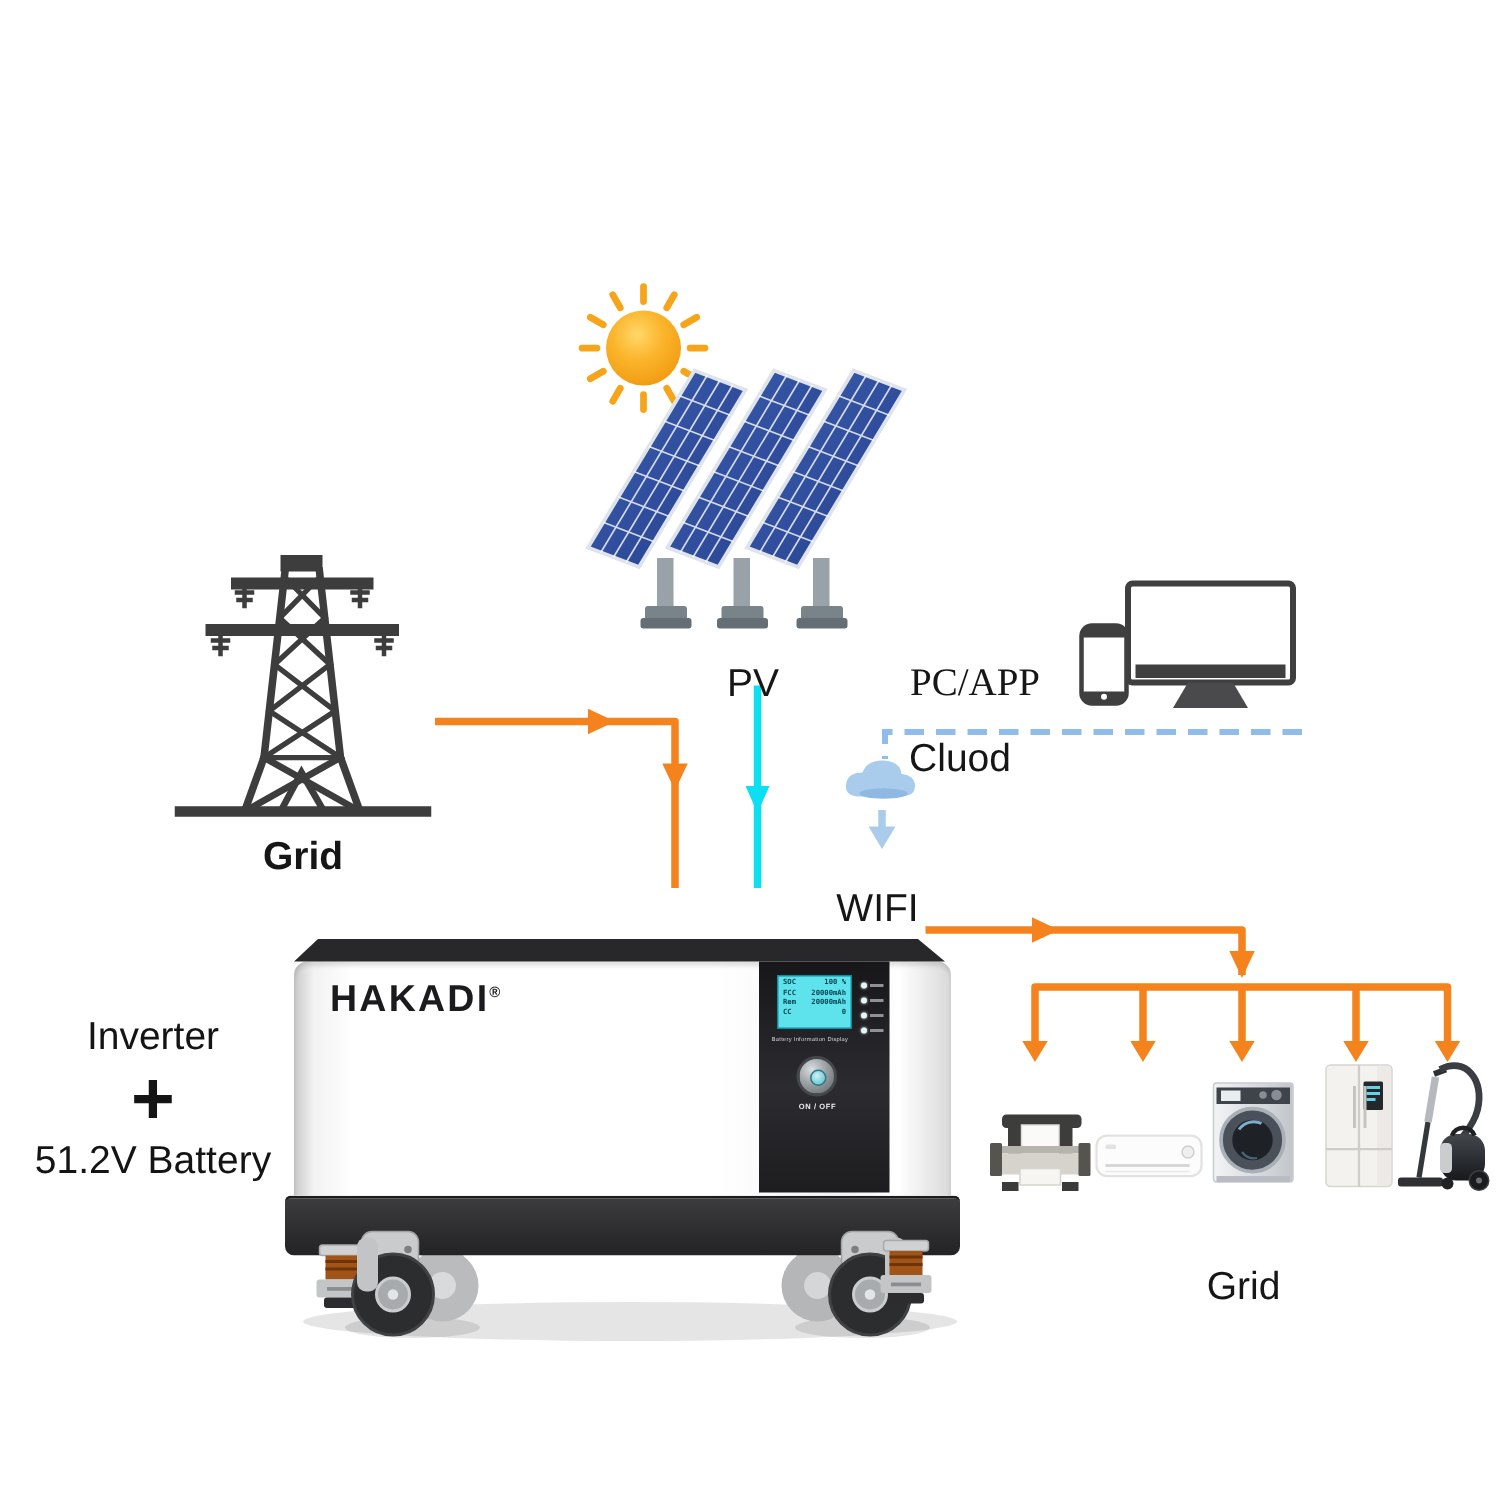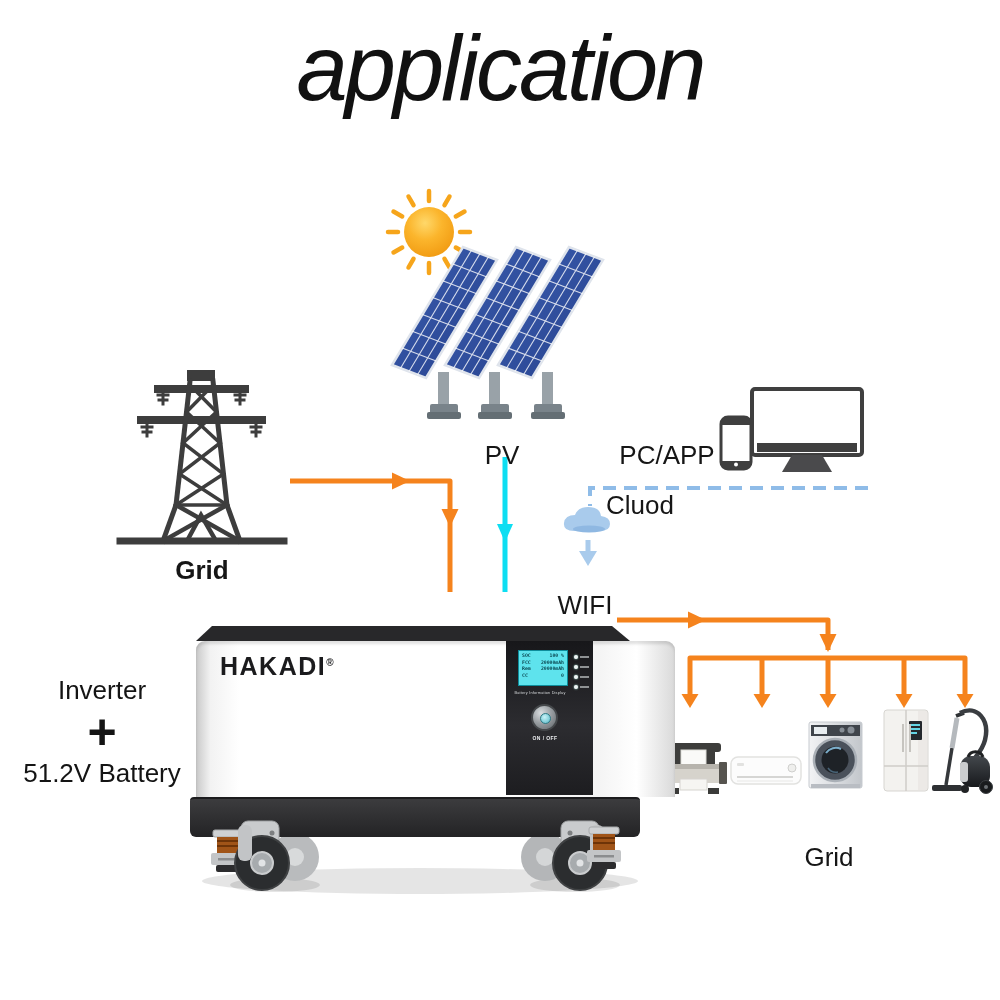--- a/index.html
+++ b/index.html
@@ -4,37 +4,37 @@
 <style>
   html,body{margin:0;padding:0;background:#fff;}
   #canvas{position:relative;width:1000px;height:1000px;background:#ffffff;overflow:hidden;
           font-family:"Liberation Sans",sans-serif;color:#141414;}
   .abs{position:absolute;}
   #title{top:16px;left:0;width:1000px;text-align:center;font-size:92px;font-style:italic;
          letter-spacing:-3px;color:#111;}
   .node-label{font-size:26px;color:#161616;white-space:nowrap;transform:translateX(-50%);}
   #lbl-pv{left:502px;top:440px;}
   #lbl-grid{left:202px;top:555px;font-weight:bold;}
-  #lbl-pcapp{left:667px;top:440px;}
+  #lbl-pcapp{left:650px;top:440px;font-family:Liberation Serif, serif;}
   #lbl-cloud{left:640px;top:490px;}
   #lbl-wifi{left:585px;top:570px;margin-top:20px;}
   #lbl-load{left:829px;top:842px;}
   #inv-caption{left:102px;top:675px;width:220px;margin-left:-110px;text-align:center;}
   #inv-caption .line{font-size:26px;}
   #inv-caption .plus{font-size:50px;font-weight:bold;line-height:52px;}
   svg{display:block;}
   #diagram{left:0;top:0;}
 
   
   #device{left:185px;top:615px;width:470px;height:290px;}
   #device .layer{position:absolute;left:0;top:0;}
   #dev-body{position:absolute;left:11px;top:26px;width:438px;height:156px;
             border-radius:9px 9px 0 0;
             background:linear-gradient(90deg,#c9c9c9 0%,#f2f2f2 3%,#ffffff 9%,#ffffff 64%,#f4f4f4 84%,#ffffff 92%,#d9d9d9 100%);
-            box-shadow:inset 0 3px 3px rgba(0,0,0,.12);padding-left:41px;}
+            box-shadow:inset 0 3px 3px rgba(0,0,0,.12);}
   #dev-base{position:absolute;left:5px;top:182px;width:450px;height:40px;border-radius:4px 4px 6px 6px;
             background:linear-gradient(#3c3c3e,#232325);border-top:2px solid #1c1c1e;box-sizing:border-box;}
   #brand{position:absolute;left:24px;top:11px;font-size:25px;font-weight:bold;letter-spacing:1.5px;color:#1b1b1d;}
   #brand sup{font-size:10px;font-weight:bold;}
   #ctrl-panel{position:absolute;left:310px;top:0;width:87px;height:154px;
               background:linear-gradient(#17171a,#2c2c30 55%,#1d1d20);}
   #lcd{position:absolute;left:12px;top:9px;width:50px;height:36px;background:#5ee3ed;
        border:1px solid #0e8d9c;box-sizing:border-box;padding:2px 3px;
        font-family:"DejaVu Sans Mono",monospace;font-size:4.8px;line-height:6.6px;color:#073f49;font-weight:bold;}
   .lcd-row{display:flex;justify-content:space-between;}
@@ -48,21 +48,20 @@
   #pwr-btn .core{position:absolute;left:7px;top:7px;width:9px;height:9px;border-radius:50%;
            background:radial-gradient(circle at 40% 35%,#c8f3f8,#57b8c6);border:1px solid #2e7a85;}
   #pwr-label{position:absolute;left:0;top:94px;width:78px;text-align:center;
              font-size:5px;font-weight:bold;color:#eceef0;letter-spacing:.4px;}
 </style>
 </head>
 <body>
 
 <div id="canvas">
 
-  <div id="title" class="abs">application</div>
 
   <svg id="diagram" class="abs" width="1000" height="1000" viewBox="0 0 1000 1000">
     <defs>
       <radialGradient id="sungrad" cx="42%" cy="32%" r="75%">
         <stop offset="0%" stop-color="#ffd86a"></stop>
           <stop offset="45%" stop-color="#fbb52c"></stop>
         <stop offset="100%" stop-color="#f0980f"></stop>
       </radialGradient>
       <linearGradient id="pvgrad" x1="0" y1="0" x2="1" y2="1">
         <stop offset="0%" stop-color="#3c5fb2"></stop>

